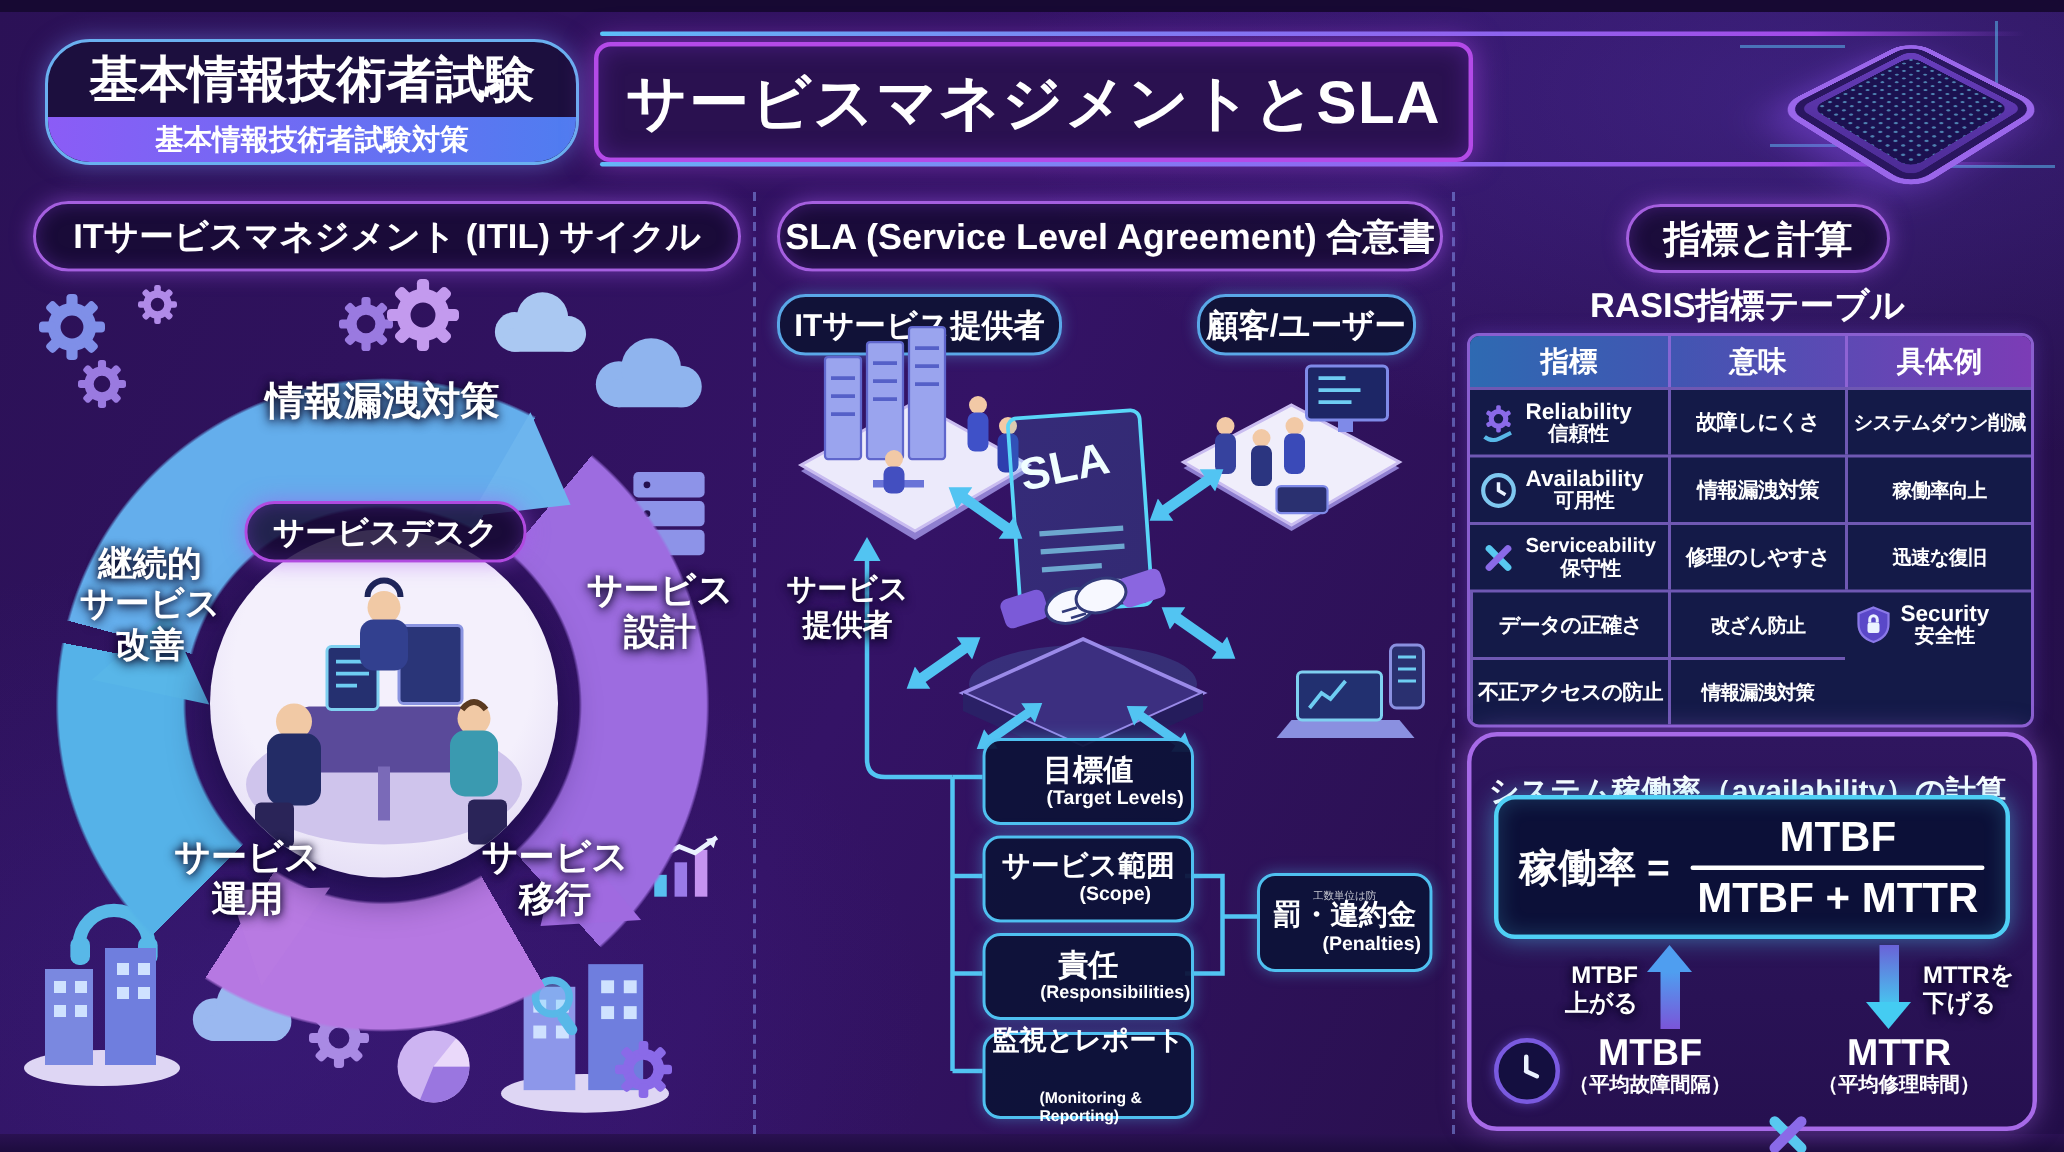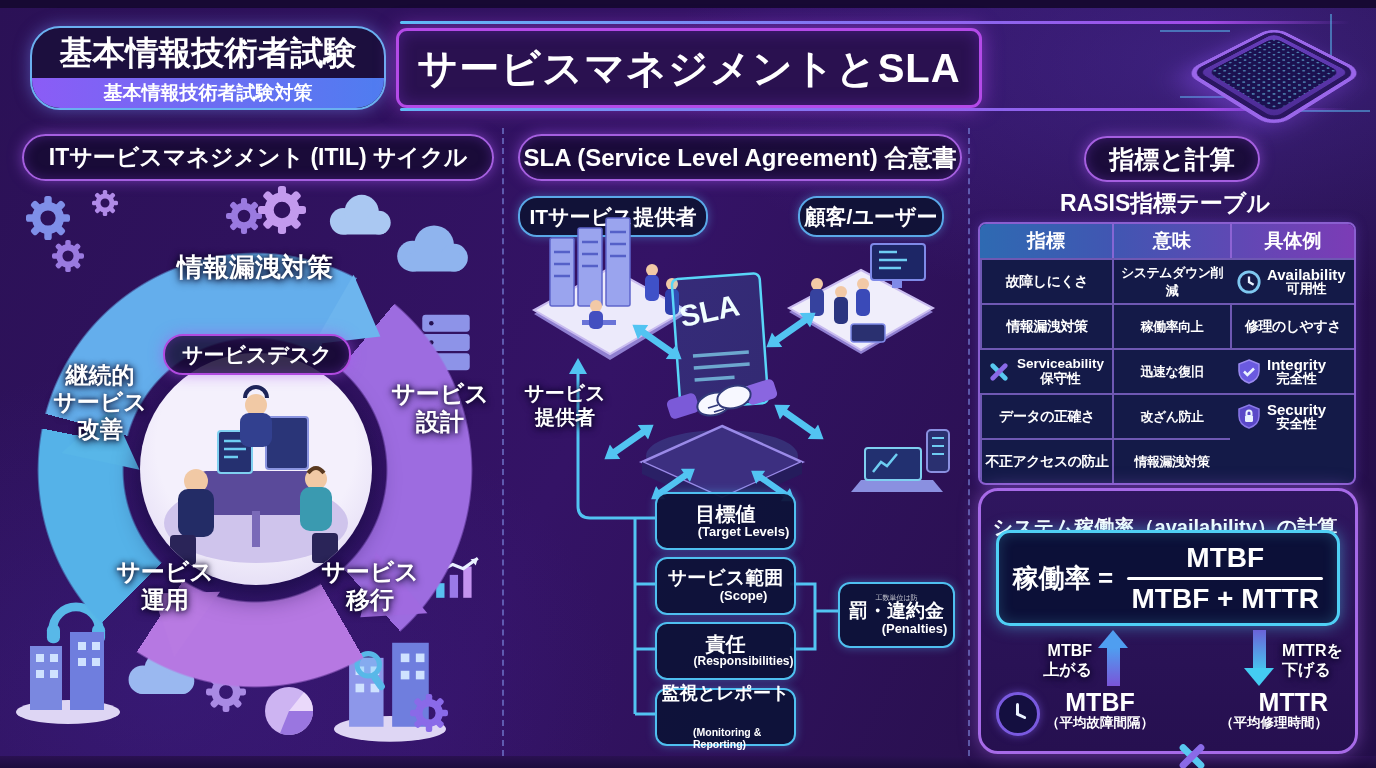--- a/index.html
+++ b/index.html
@@ -453,56 +453,56 @@
   </div>
 
   <div class="abs pill" style="left:1084px;top:136px;width:172px;height:42px;font-size:25px;">指標と計算</div>
   <div class="abs" style="left:978px;top:188px;width:374px;text-align:center;font-size:23px;font-weight:bold;">RASIS指標テーブル</div>
 
   <div class="abs rasis">
     <div class="hc" style="background:linear-gradient(90deg,#2e6ab2,#4156b2);">指標</div>
     <div class="hc cl" style="background:linear-gradient(90deg,#4156b2,#5e49b4);">意味</div>
     <div class="hc cl" style="background:linear-gradient(90deg,#5e49b4,#7c3cb6);">具体例</div>
 
+    <div class="c m1">
+      <svg width="26" height="26">
+          <use href="#sym-gearhand"></use>
+        </svg>
+      <span class="mt">
+          <span class="en">Reliability</span>
+          <span class="ja">信頼性</span>
+        </span>
+    </div>
     <div class="c cl mid">故障しにくさ</div>
     <div class="c cl ex">システムダウン削減</div>
 
     <div class="c m1">
       <svg width="26" height="26">
           <use href="#sym-clockic"></use>
         </svg>
       <span class="mt">
           <span class="en">Availability</span>
           <span class="ja">可用性</span>
         </span>
     </div>
     <div class="c cl mid">情報漏洩対策</div>
     <div class="c cl ex">稼働率向上</div>
 
-    <div class="c cl mid">修理のしやすさ</div>
     <div class="c m1">
       <svg width="26" height="26">
           <use href="#sym-toolsic"></use>
         </svg>
       <span class="mt">
           <span class="en" style="font-size:13.5px">Serviceability</span>
           <span class="ja">保守性</span>
         </span>
     </div>
+    <div class="c cl mid">修理のしやすさ</div>
     <div class="c cl ex">迅速な復旧</div>
 
-    <div class="c m1">
-      <svg width="26" height="26">
-          <use href="#sym-shield-check"></use>
-        </svg>
-      <span class="mt">
-          <span class="en">Integrity</span>
-          <span class="ja">完全性</span>
-        </span>
-    </div>
     <div class="c cl mid">データの正確さ</div>
     <div class="c cl ex">改ざん防止</div>
 
     <div class="c m1">
       <svg width="26" height="26">
           <use href="#sym-shield-lock"></use>
         </svg>
       <span class="mt">
           <span class="en">Security</span>
           <span class="ja">安全性</span>
@@ -538,18 +538,18 @@
 
   <div class="abs clockic" style="left:996px;top:692px;"></div>
   <div class="abs" style="left:1040px;top:690px;width:120px;text-align:center;">
     <div class="lblbig">MTBF</div>
     <div class="lblsub">（平均故障間隔）</div>
   </div>
   <div class="abs toolsic" style="left:1172px;top:692px;">
       <i class="a"></i>
       <i class="b"></i>
     </div>
-  <div class="abs" style="left:1204px;top:690px;width:124px;text-align:right;">
+  <div class="abs" style="left:1204px;top:690px;width:124px;text-align:center;">
     <div class="lblbig">MTTR</div>
     <div class="lblsub">（平均修理時間）</div>
   </div>
 
 </div>
 
 </body></html>

